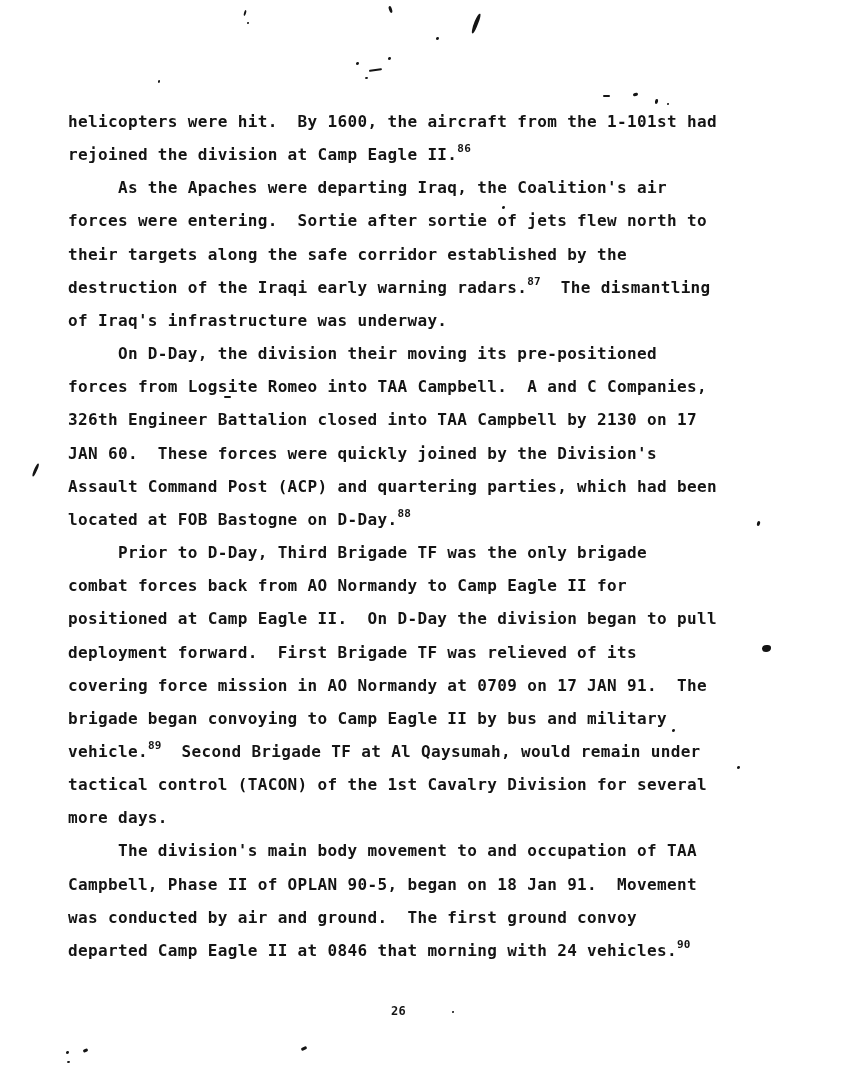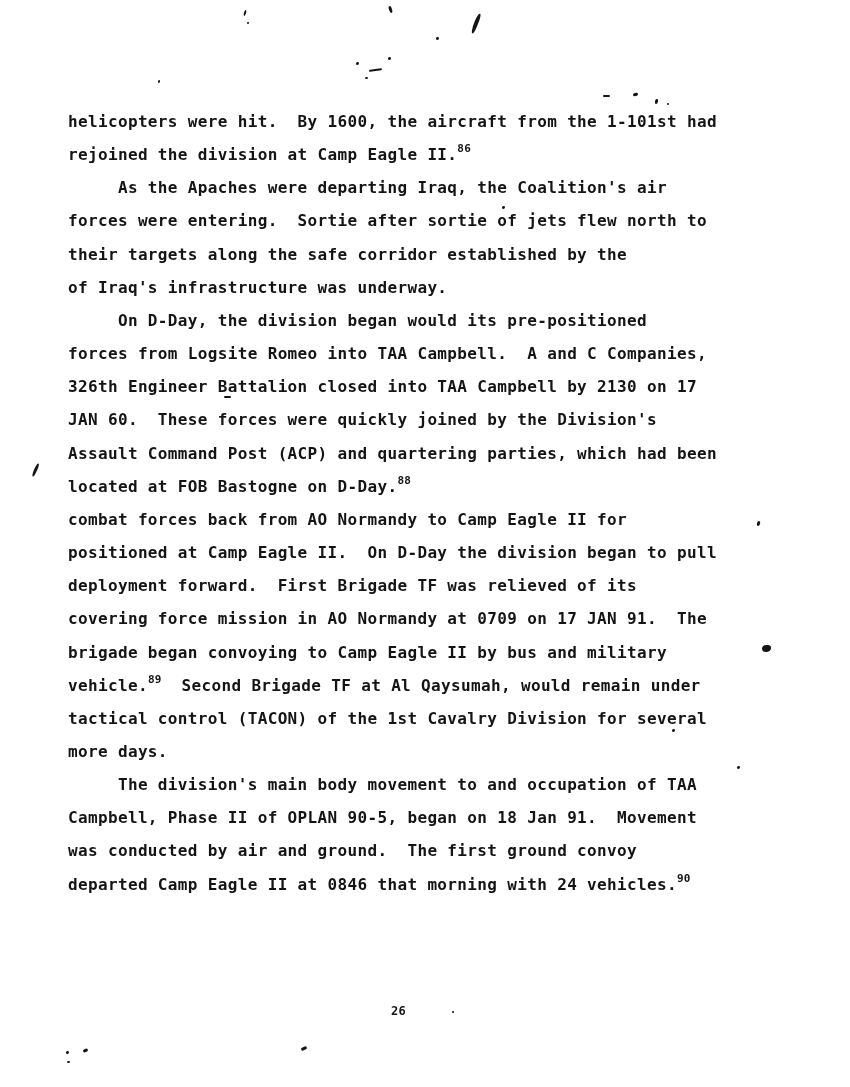--- a/index.html
+++ b/index.html
@@ -49,27 +49,29 @@
 </head>
 <body>
 
 <div class="page">
   <div class="body-text">
       <div class="line"><span>helicopters were hit.  By 1600, the aircraft from the 1-101st had</span></div>
       <div class="line"><span>rejoined the division at Camp Eagle II.</span><span class="sup">86</span></div>
       <div class="line"><span>     As the Apaches were departing Iraq, the Coalition's air</span></div>
       <div class="line"><span>forces were entering.  Sortie after sortie of jets flew north to</span></div>
       <div class="line"><span>their targets along the safe corridor established by the</span></div>
+      <div class="line"><span>destruction of the Iraqi early warning radars.</span><span class="sup">87</span><span>  The dismantling</span></div>
       <div class="line"><span>of Iraq's infrastructure was underway.</span></div>
-      <div class="line"><span>     On D-Day, the division began would its pre-positioned</span></div>
+      <div class="line"><span>     On D-Day, the division their moving its pre-positioned</span></div>
       <div class="line"><span>forces from Logsite Romeo into TAA Campbell.  A and C Companies,</span></div>
       <div class="line"><span>326th Engineer Battalion closed into TAA Campbell by 2130 on 17</span></div>
       <div class="line"><span>JAN 60.  These forces were quickly joined by the Division's</span></div>
       <div class="line"><span>Assault Command Post (ACP) and quartering parties, which had been</span></div>
       <div class="line"><span>located at FOB Bastogne on D-Day.</span><span class="sup">88</span></div>
+      <div class="line"><span>     Prior to D-Day, Third Brigade TF was the only brigade</span></div>
       <div class="line"><span>combat forces back from AO Normandy to Camp Eagle II for</span></div>
       <div class="line"><span>positioned at Camp Eagle II.  On D-Day the division began to pull</span></div>
       <div class="line"><span>deployment forward.  First Brigade TF was relieved of its</span></div>
       <div class="line"><span>covering force mission in AO Normandy at 0709 on 17 JAN 91.  The</span></div>
       <div class="line"><span>brigade began convoying to Camp Eagle II by bus and military</span></div>
       <div class="line"><span>vehicle.</span><span class="sup">89</span><span>  Second Brigade TF at Al Qaysumah, would remain under</span></div>
       <div class="line"><span>tactical control (TACON) of the 1st Cavalry Division for several</span></div>
       <div class="line"><span>more days.</span></div>
       <div class="line"><span>     The division's main body movement to and occupation of TAA</span></div>
       <div class="line"><span>Campbell, Phase II of OPLAN 90-5, began on 18 Jan 91.  Movement</span></div>

